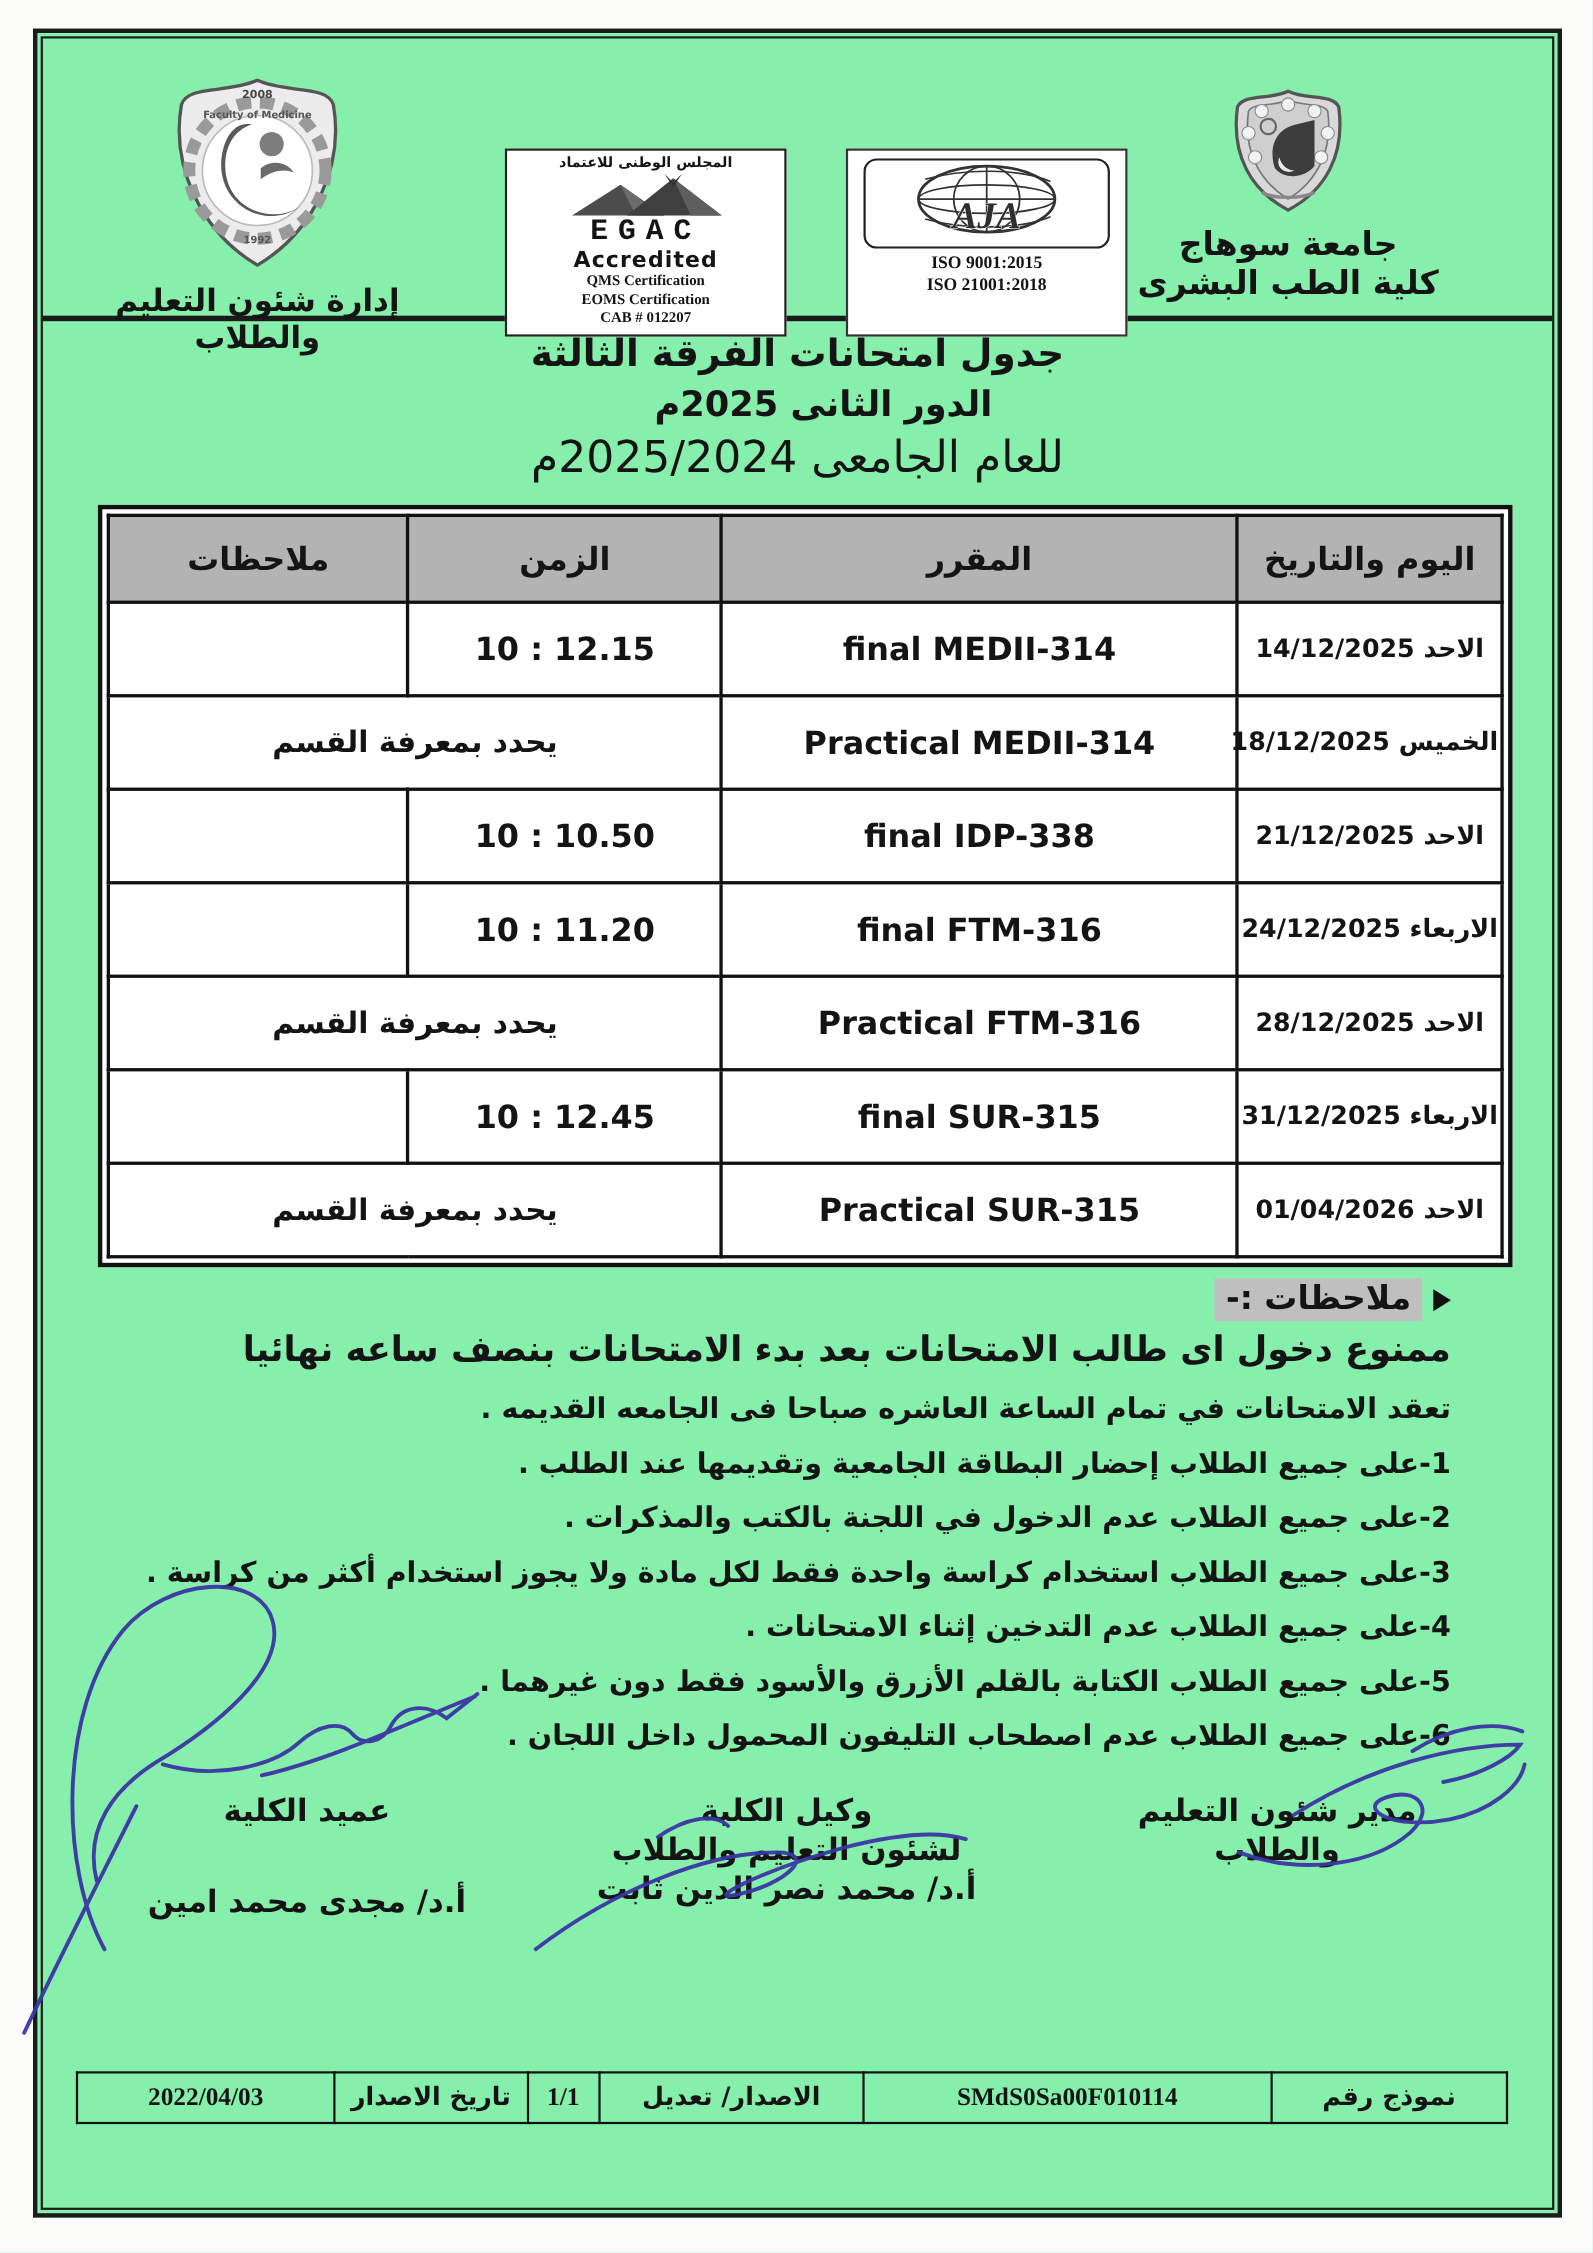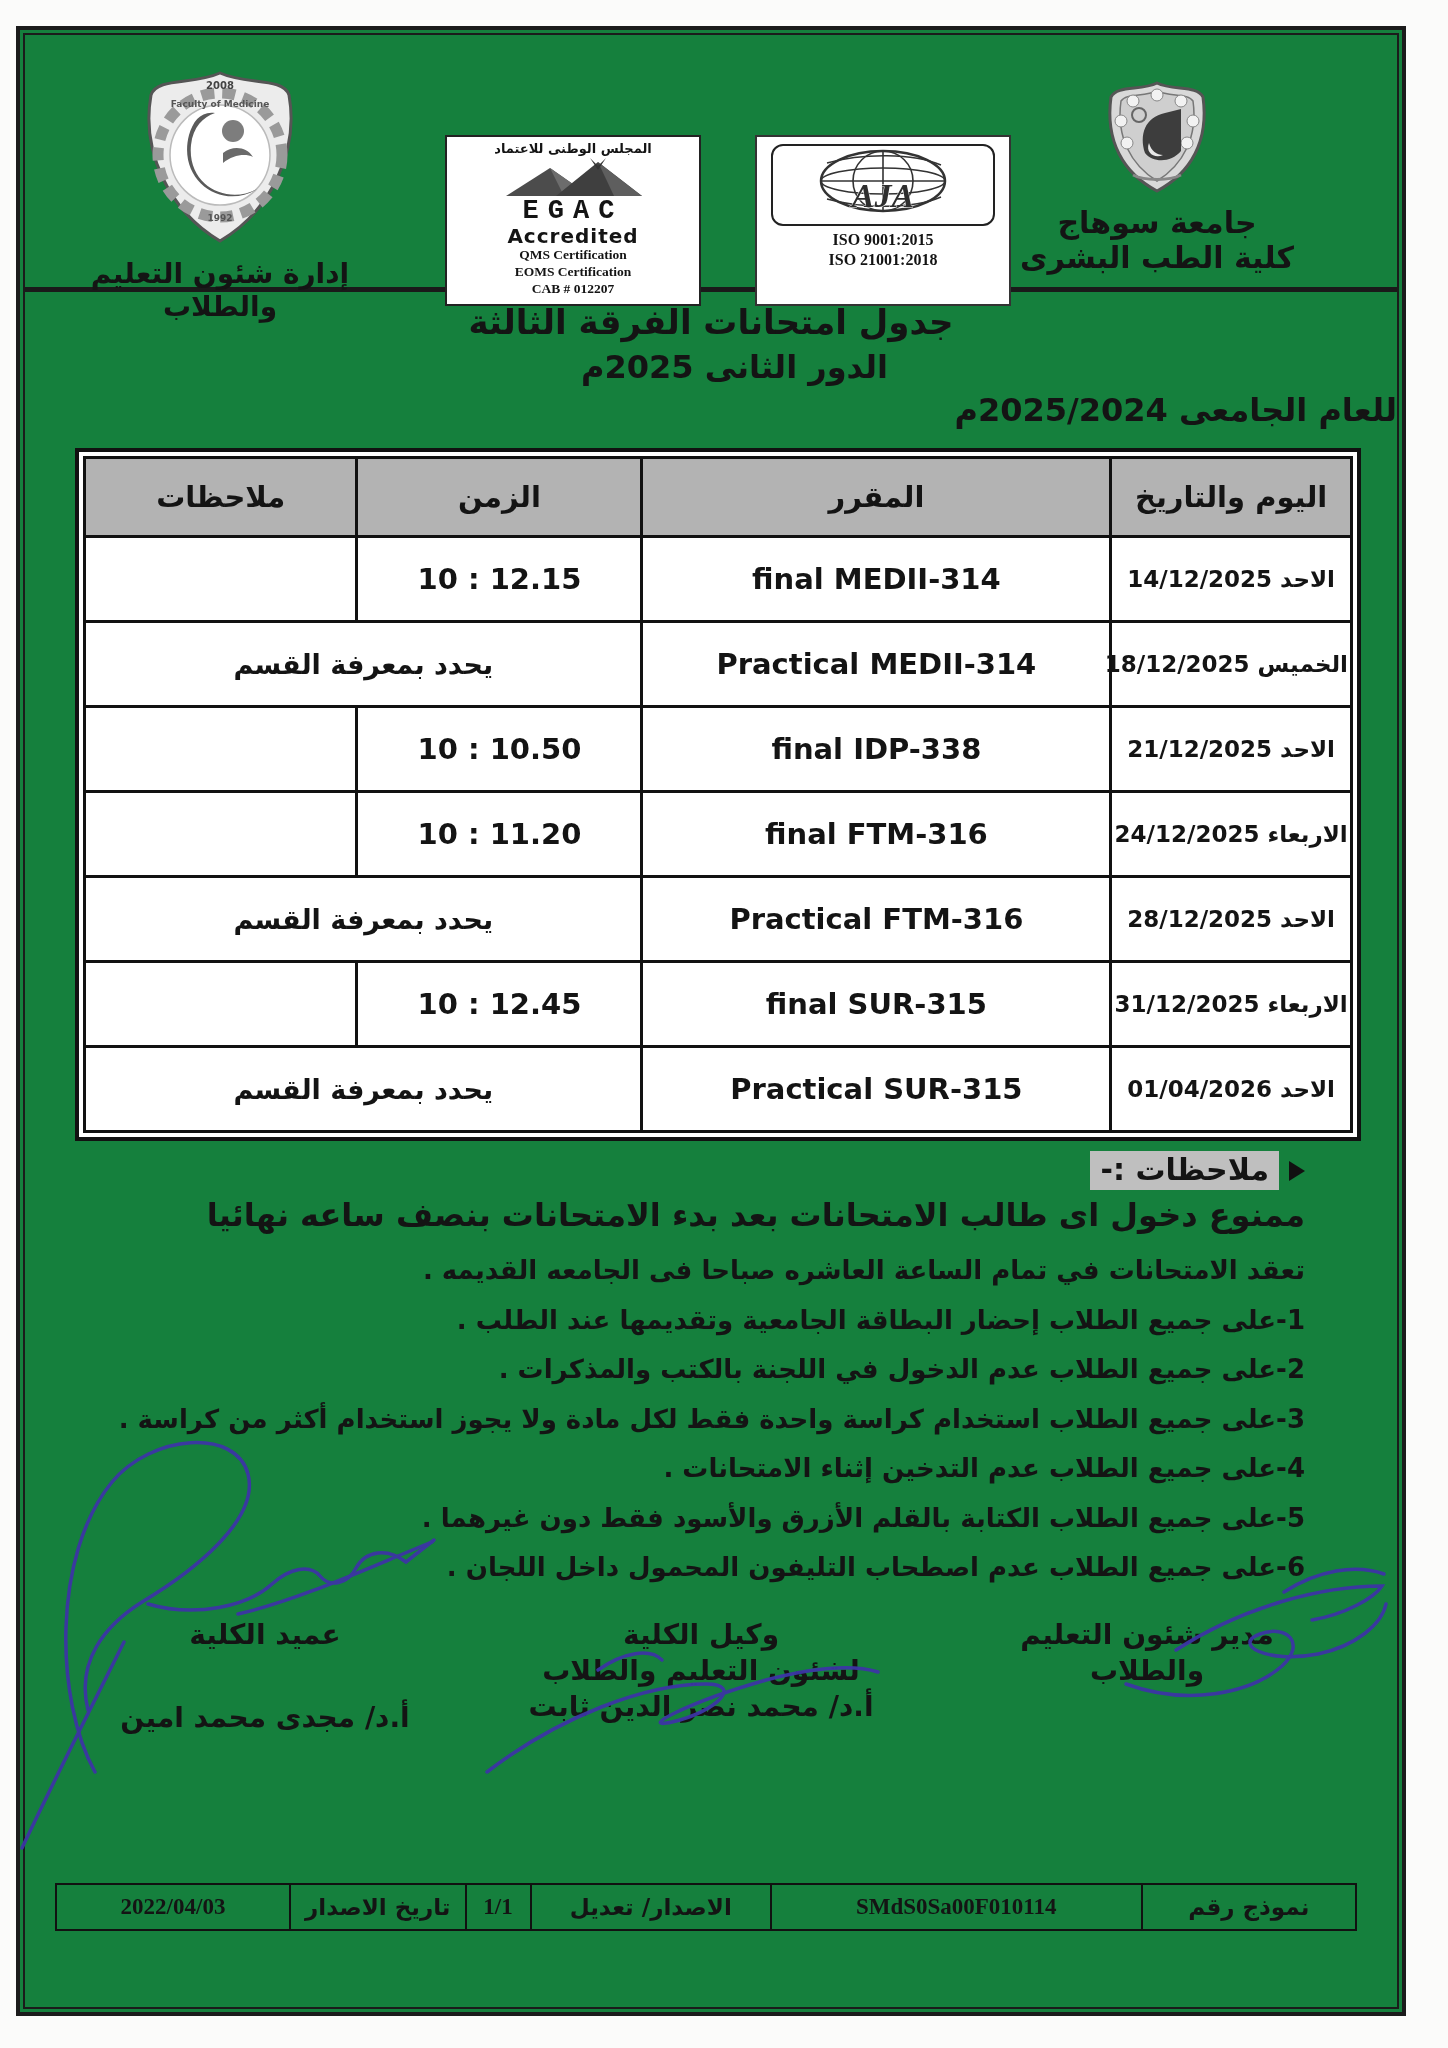--- a/index.html
+++ b/index.html
@@ -1,22 +1,22 @@
 <!DOCTYPE html>
 <html lang="ar"><head>
 <meta charset="utf-8">
 <style>
   html,body{margin:0;padding:0;}
   body{
     width:1448px;height:2048px;position:relative;background:#fbfbfa;
     font-family:"DejaVu Sans", sans-serif;color:#141414;overflow:hidden;
   }
   .sheet{
-    position:absolute;left:16px;top:26px;width:1382px;height:1982px;
-    border:4px solid #1b1b1b;background:#15803d;
+    position:absolute;left:30px;top:26px;width:1382px;height:1982px;
+    border:4px solid #1b1b1b;background:#86efac;
   }
   .sheet-inner{position:absolute;inset:3px;border:2px solid #1b1b1b;}
 
   
   .top-header{position:relative;height:252px;}
   .brand-left{position:absolute;left:40px;top:34px;width:310px;text-align:center;}
   .brand-right{position:absolute;right:100px;top:44px;width:280px;text-align:center;}
   .brand-right .uni{font-size:30px;font-weight:bold;margin-top:4px;}
   .brand-right .fac{font-size:30px;font-weight:bold;}
   .dept{font-size:28px;font-weight:bold;margin-top:6px;}
@@ -35,21 +35,21 @@
   .aja-box{width:256px;border:2px solid #333;background:#fff;text-align:center;padding:5px 6px;box-sizing:border-box;}
   .aja-globe-frame{border:2px solid #222;border-radius:12px;margin:2px 8px 4px;padding:1px 0;}
   .iso-line{font-family:"Liberation Serif", serif;font-weight:bold;font-size:16px;line-height:1.25;}
 
   .divider{height:5px;background:#1a1a1a;}
 
   
   .title-block{direction:rtl;text-align:center;margin-top:8px;}
   .title-block .t1{font-size:34px;font-weight:bold;line-height:1.35;}
   .title-block .t2{font-size:32px;font-weight:bold;line-height:1.35;padding-left:47px;}
-  .title-block .t3{font-size:32px;font-weight:bold;line-height:1.35;text-align:right;}
+  .title-block .t3{font-size:40px;font-weight:normal;line-height:1.35;}
 
   
   .table-outer{margin:16px 36px 0 50px;border:4px solid #111;padding:4px;background:#fff;}
   table.exam{width:100%;border-collapse:collapse;table-layout:fixed;direction:rtl;}
   table.exam th,table.exam td{border:3px solid #111;text-align:center;vertical-align:middle;}
   table.exam th{
     background:#b3b3b3;font-size:29px;font-weight:bold;height:72px;padding:2px 4px;
   }
   td.day{font-size:23px;font-weight:bold;white-space:nowrap;height:78px;padding:2px 2px;}
   td.course{font-size:29px;font-weight:bold;height:78px;}

